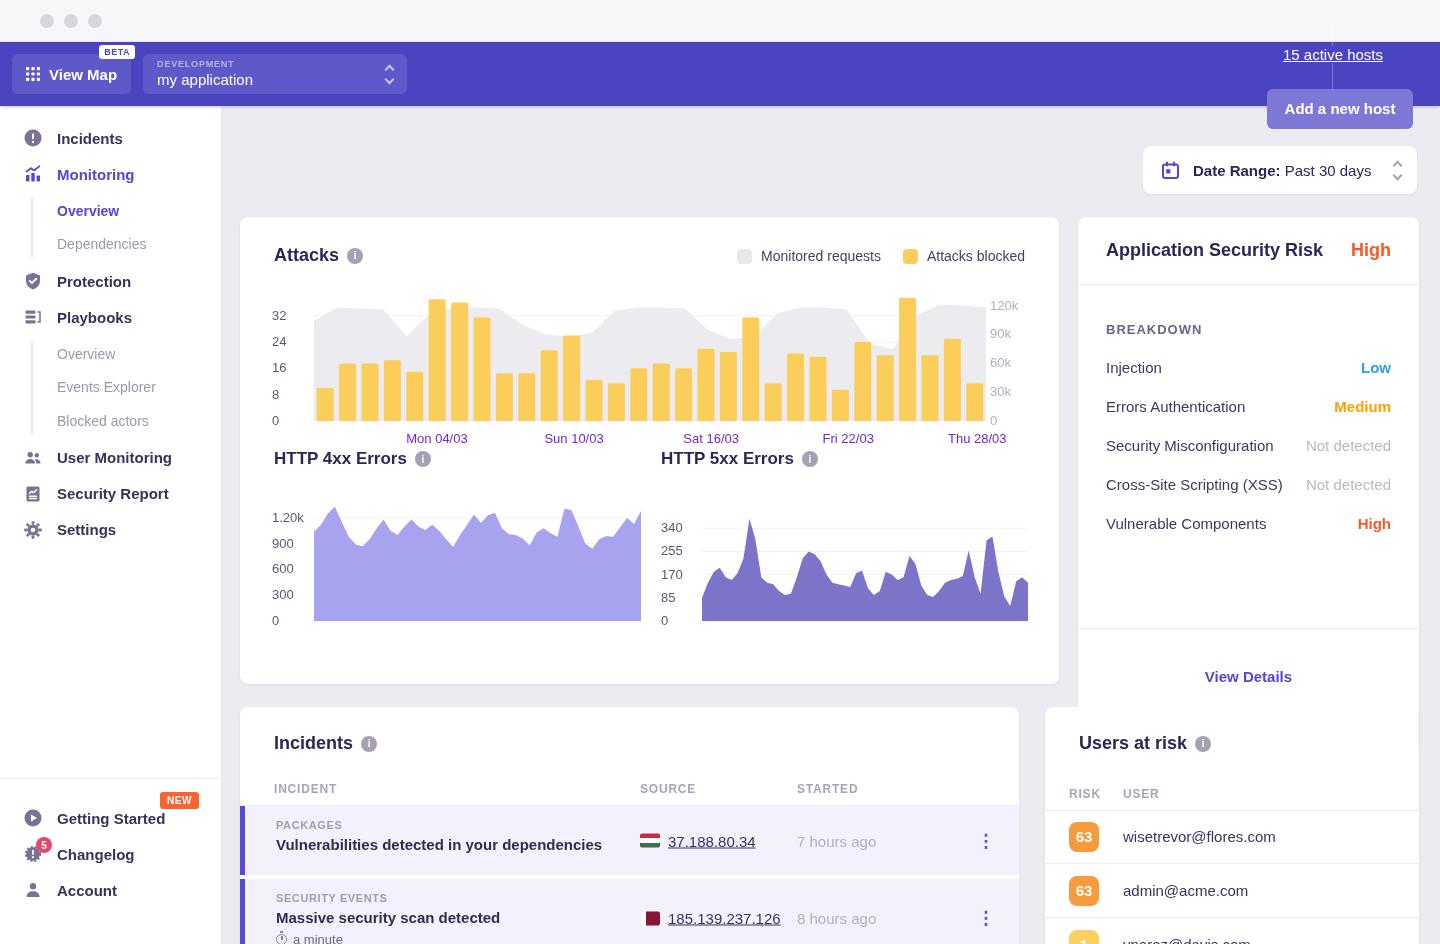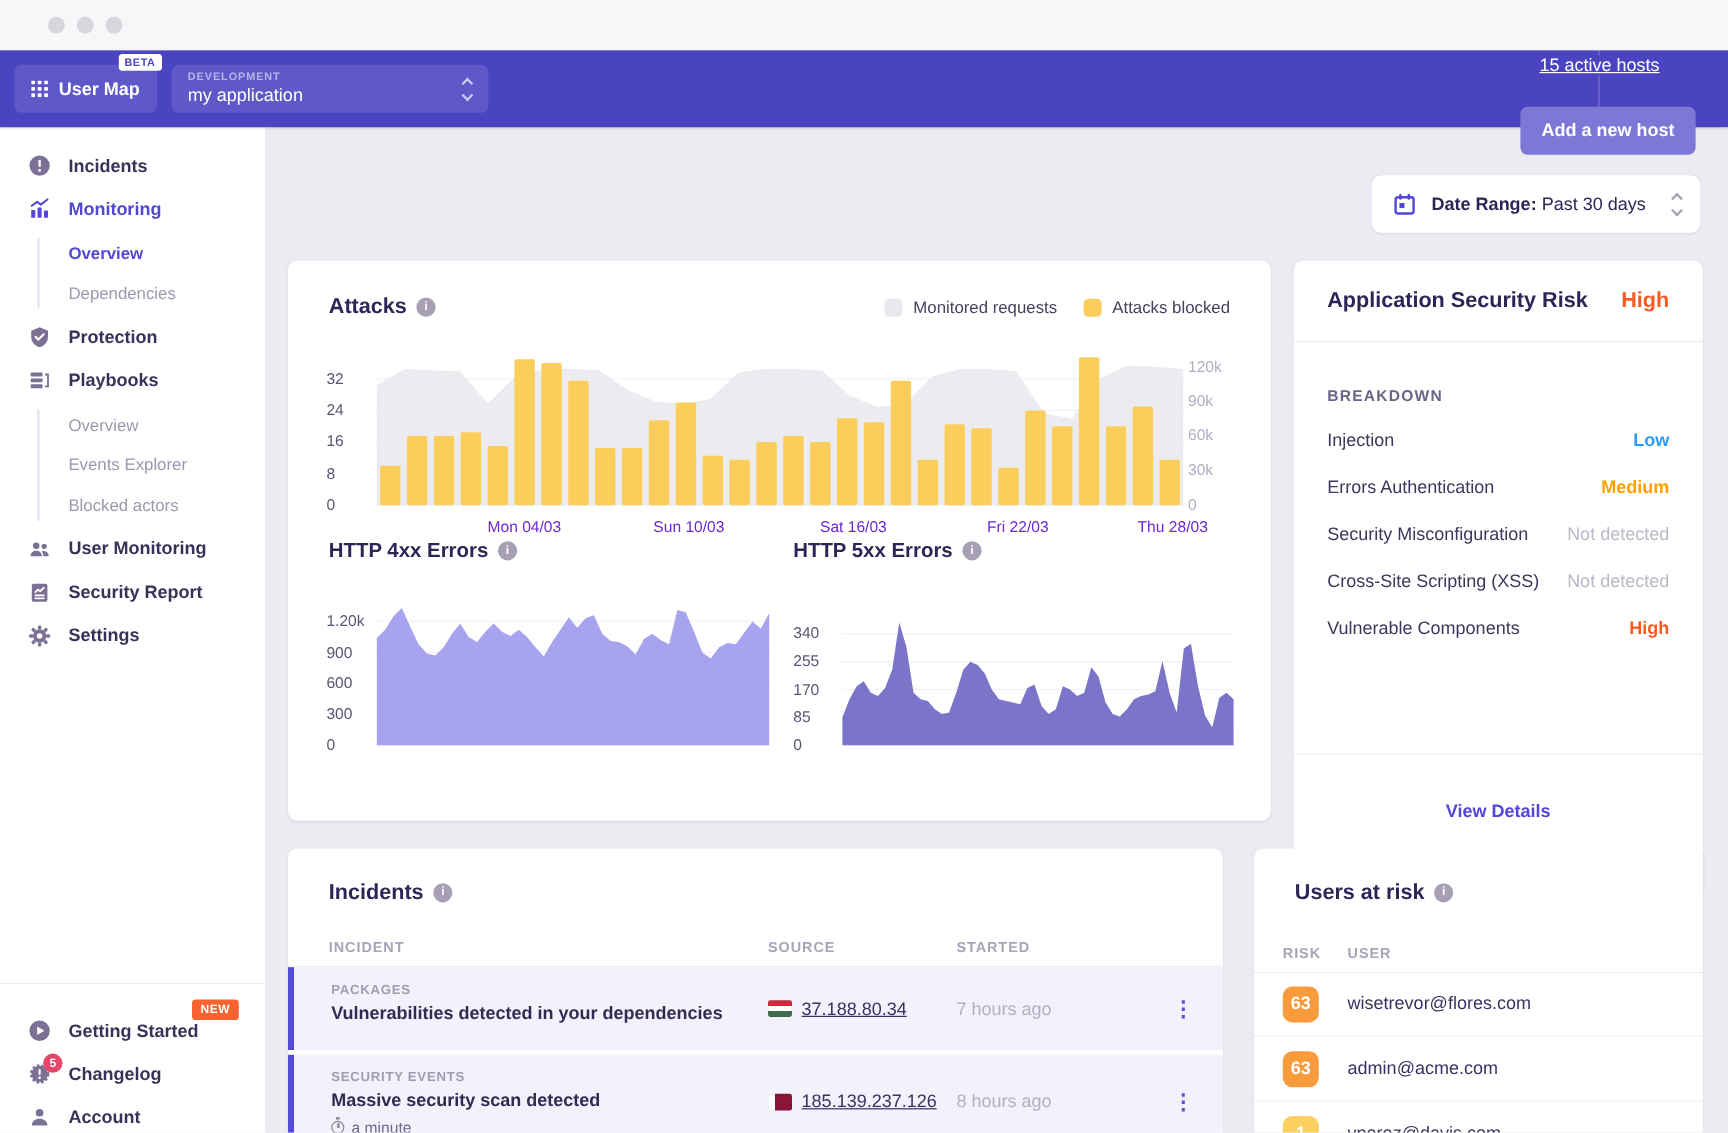--- a/index.html
+++ b/index.html
@@ -33,21 +33,21 @@
   .nav { padding-top:14px; }
   .nav-item { height:36px; display:flex; align-items:center; padding-left:22px; gap:13px; cursor:pointer; }
   .nav-ic { width:22px; display:flex; justify-content:center; color:#7b7194; }
   .nav-label { font-size:15px; font-weight:600; color:#3a3158; }
   .nav-item.active .nav-ic { color:#5347d4; }
   .nav-item.active .nav-label { color:#5347d4; }
   .nav-subgroup { position:relative; padding:2px 0; }
   .nav-subgroup::before { content:""; position:absolute; left:31px; top:6px; bottom:6px; width:2px; background:#e8e5ef; }
   .nav-sub { height:33.5px; display:flex; align-items:center; padding-left:57px; font-size:14px; color:#9d96ad; cursor:pointer; }
   .nav-sub.active { color:#5347d4; font-weight:700; }
-  .side-footer { position:absolute; left:0; right:1px; bottom:0; height:125px; border-top:1px solid #efedf3; background:#fff; padding-top:21px; }
+  .side-footer { position:absolute; left:0; right:1px; bottom:0; height:166px; border-top:1px solid #efedf3; background:#fff; padding-top:21px; }
   .new-badge { position:absolute; top:13px; left:160px; background:#f96332; color:#fff; font-size:10px; font-weight:700; letter-spacing:.5px; padding:3px 7px; border-radius:3px; }
   .count-bubble { position:absolute; top:-7px; right:-8px; min-width:16px; height:16px; border-radius:50%; background:#e5476b; color:#fff; font-size:10px; font-weight:700; display:flex; align-items:center; justify-content:center; padding:0 3px; }
 
   
   .main { position:absolute; left:222px; top:106px; width:1218px; height:838px; background:#edebf2; overflow:hidden; }
   .card { position:absolute; background:#fff; border-radius:8px; box-shadow:0 1px 3px rgba(45,32,90,.08); }
 
   .date-card { left:921px; top:40px; width:274px; height:48px; display:flex; align-items:center; padding:0 16px 0 18px; cursor:pointer; }
   .date-text { margin-left:13px; font-size:15px; color:#2e2456; }
   .date-text b { font-weight:700; }
@@ -150,21 +150,21 @@
             <rect x="10.8" y="0" width="3.2" height="3.2" rx=".8"></rect>
             <rect x="0" y="5.4" width="3.2" height="3.2" rx=".8"></rect>
             <rect x="5.4" y="5.4" width="3.2" height="3.2" rx=".8"></rect>
             <rect x="10.8" y="5.4" width="3.2" height="3.2" rx=".8"></rect>
             <rect x="0" y="10.8" width="3.2" height="3.2" rx=".8"></rect>
             <rect x="5.4" y="10.8" width="3.2" height="3.2" rx=".8"></rect>
             <rect x="10.8" y="10.8" width="3.2" height="3.2" rx=".8"></rect>
           </g>
         </svg>
     </span>
-    <span>User Map</span>
+    <span>View Map</span>
     <span class="beta-badge">BETA</span>
   </div>
   <div class="env-select">
     <div class="env-texts">
       <span class="env-label">DEVELOPMENT</span>
       <span class="env-value">my application</span>
     </div>
     <span class="chevs">
         <span class="chev up"></span>
         <span class="chev down"></span>

